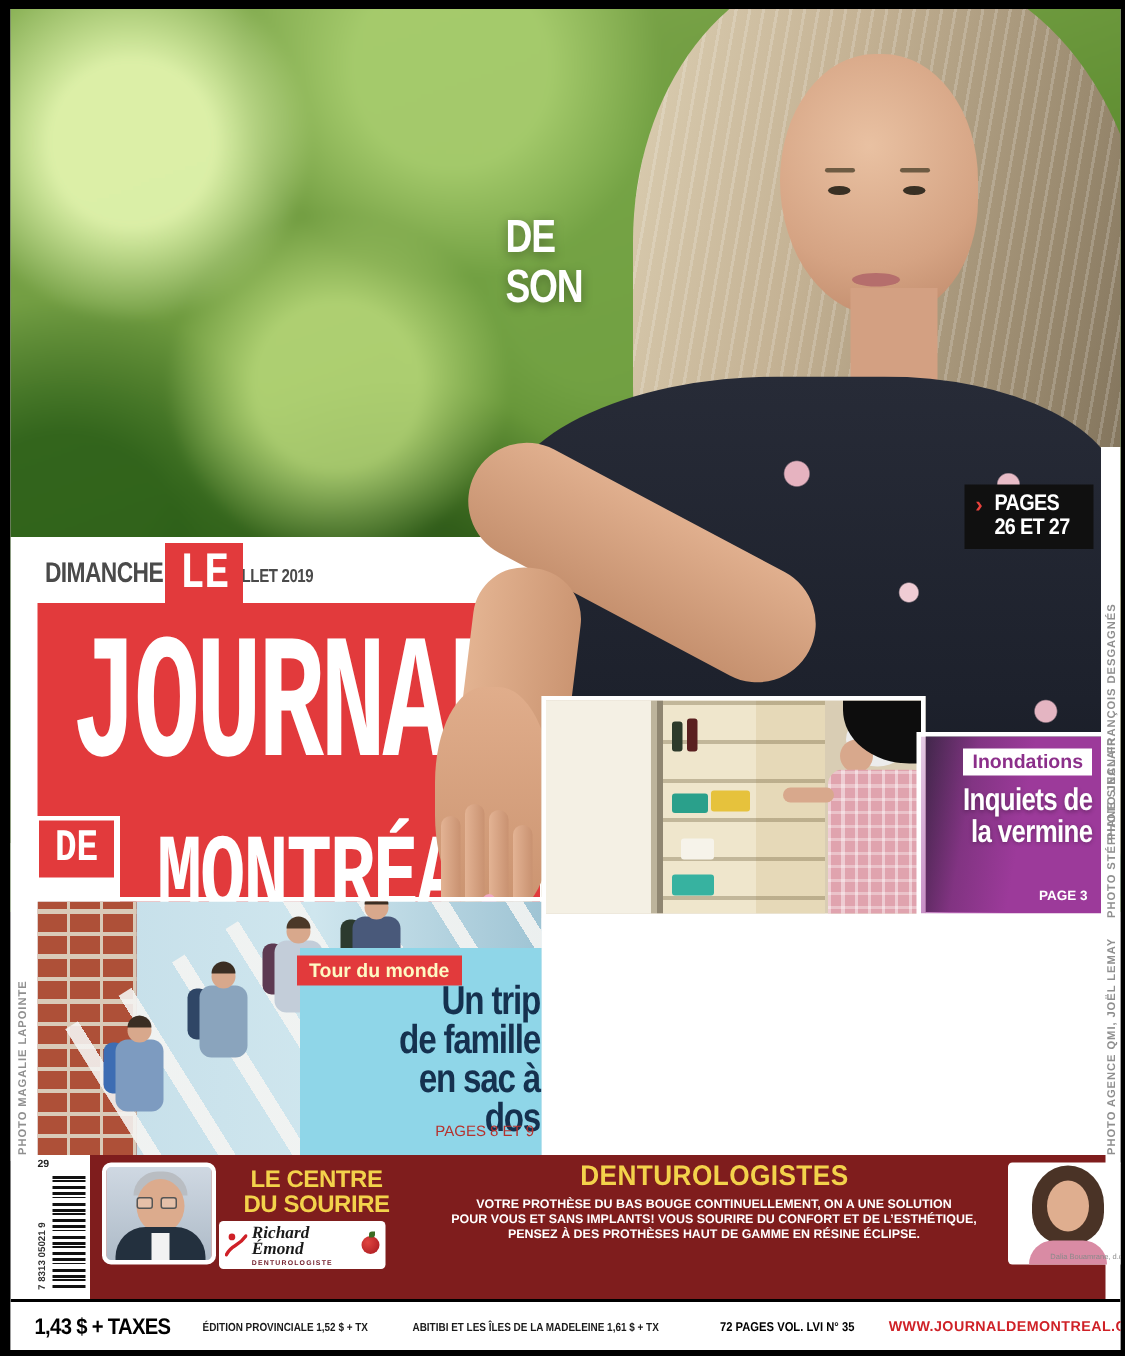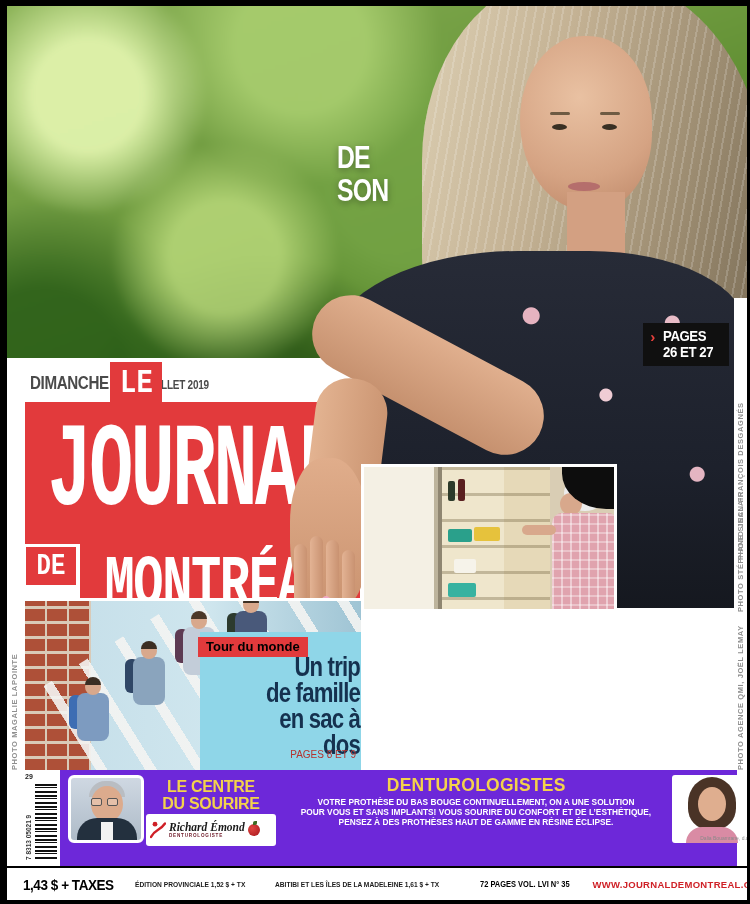--- a/index.html
+++ b/index.html
@@ -159,21 +159,21 @@
     background:repeating-linear-gradient(90deg, #f4f4f2 0 10px, transparent 10px 42px); }
   .person { position:absolute; }
   .p-head { position:absolute; left:8px; top:0; width:16px; height:16px; border-radius:50%; background:#d8a88c; }
   .p-hairc { position:absolute; left:8px; top:-2px; width:16px; height:8px; border-radius:8px 8px 0 0; background:#3b2e23; }
   .p-torso { position:absolute; left:0; top:14px; width:32px; height:48px; border-radius:8px; }
   .p-pack { position:absolute; left:-8px; top:16px; width:14px; height:34px; border-radius:6px; }
   .tour-box { position:absolute; left:175px; top:31px; width:170px; height:140px; background:#8fd6e8; }
   .tour-head { position:absolute; right:10px; top:22px; width:150px; text-align:right;
     color:#15314f; font-weight:900; font-size:27px; line-height:26px; letter-spacing:-1px; }
   .tour-pages { position:absolute; right:14px; bottom:12px; color:#b5322e; font-weight:400; font-size:10px; }
-  .tour-badge { position:absolute; left:173px; top:36px; background:#e23a3c; color:#000000;
+  .tour-badge { position:absolute; left:173px; top:36px; background:#e23a3c; color:#fef9c3;
     font-weight:900; font-size:13px; padding:2px 8px 3px; z-index:2; }
 
   
   .tile-football { position:absolute; left:357px; top:604px; width:374px; height:162px;
     border:3px solid #fff; z-index:15; overflow:hidden;
     background:linear-gradient(100deg,#8b97a3 0%,#5c7288 28%,#1e4268 62%,#0c2b4d 100%); }
   .helm { position:absolute; left:6px; top:4px; width:200px; height:152px; }
   .helm-shell { position:absolute; left:0; top:14px; width:152px; height:122px;
     border-radius:50% 46% 42% 50%; transform:rotate(-8deg);
     background:radial-gradient(circle at 35% 35%, #d44550 0%, #b02835 55%, #7e1824 100%); }
@@ -193,31 +193,31 @@
     text-shadow:0 2px 5px rgba(0,0,0,.4); }
   .fb-pages { position:absolute; right:14px; bottom:12px; color:#fff; font-weight:800; font-size:10px; }
 
   
   .barcode-box { position:absolute; left:15px; top:764px; width:38px; height:98px; background:#fff; z-index:20; }
   .bc-issue { position:absolute; left:3px; top:3px; font-weight:700; font-size:7px; color:#222; }
   .bc-stripes { position:absolute; left:13px; top:14px; width:22px; height:76px;
     background:repeating-linear-gradient(180deg,#111 0 2px,#fff 2px 3px,#111 3px 4px,#fff 4px 7px,#111 7px 9px,#fff 9px 11px); }
   .bc-digits { position:absolute; left:3px; top:16px; height:74px; font-size:6.5px; color:#333; letter-spacing:0; }
 
-  .ad-main { position:absolute; left:53px; top:764px; width:677px; height:98px; background:#6d28d9; z-index:20; }
+  .ad-main { position:absolute; left:53px; top:764px; width:677px; height:98px; background:#7f1d1d; z-index:20; }
   .ad-man { position:absolute; left:8px; top:5px; width:76px; height:68px; border:3px solid #fff; border-radius:6px;
     background:linear-gradient(180deg,#cfd8e2,#aebbc8); overflow:hidden; }
   .am-hair { position:absolute; left:18px; top:3px; width:36px; height:16px; border-radius:18px 18px 0 0; background:#b9bdc2; }
   .am-face { position:absolute; left:20px; top:8px; width:32px; height:36px; border-radius:50%; background:#dcab8d; }
   .am-gl { position:absolute; top:20px; width:11px; height:8px; border:1.5px solid #555; border-radius:2px; background:rgba(255,255,255,.25); }
   .am-suit { position:absolute; left:6px; bottom:-4px; width:60px; height:26px; border-radius:20px 20px 0 0; background:#23303e; }
   .am-shirt { position:absolute; left:30px; bottom:-2px; width:12px; height:20px; background:#f2f2f2; }
   .ad-clinic { position:absolute; left:88px; top:8px; width:126px; text-align:center;
     color:#f3d24b; font-weight:900; font-size:16px; line-height:17px; letter-spacing:-.3px; }
-  .ad-logo { position:absolute; left:86px; top:44px; width:130px; height:32px; background:#fff; border-radius:3px;
+  .ad-logo { position:absolute; left:86px; top:44px; width:111px; height:32px; background:#fff; border-radius:3px;
     display:flex; align-items:center; padding:0 4px; gap:3px; }
   .ad-logo .nm { font-family:"Liberation Serif",serif; font-weight:700; font-style:italic; font-size:11.5px; color:#1a1a1a; line-height:11px; }
   .ad-logo .sub { font-size:4.6px; letter-spacing:.8px; color:#73202e; font-weight:700; }
   .apple { width:12px; height:12px; border-radius:50%; background:radial-gradient(circle at 35% 35%, #e04540, #a5161d); position:relative; flex:none; }
   .apple:before { content:""; position:absolute; left:5px; top:-3px; width:4px; height:4px; border-radius:50% 0; background:#3c6b22; }
   .ad-center { position:absolute; left:222px; top:4px; width:388px; text-align:center; }
   .ad-center .hl2 { color:#f3d24b; font-weight:900; font-size:19px; letter-spacing:.3px; transform:scaleX(.92); transform-origin:50% 50%; display:inline-block; }
   .ad-center .body { color:#fff; font-weight:700; font-size:8.3px; line-height:10px; margin-top:1px; }
   .ad-center .offer { color:#f3d24b; font-weight:800; font-size:10.5px; margin-top:3px; letter-spacing:.2px; }
   .ad-woman { position:absolute; left:612px; top:5px; width:80px; height:68px; background:#fff; border-radius:3px; overflow:hidden; }
@@ -327,20 +327,28 @@
     <div class="fr-bin" style="left:84px; top:116px; width:28px; height:14px; background:#37b2a0;"></div>
     <div class="fw">
       <div class="fw-hair"></div>
       <div class="fw-face"></div>
       <div class="fw-shirt"></div>
       <div class="fw-arm"></div>
     </div>
     <div class="fr-corner"></div>
   </div>
 
+  <div class="tile-inondations">
+    <div class="ino-badge">Inondations</div>
+    <div class="ino-head">
+      <span class="cxr pre" style="transform:scaleX(.82);">Inquiets de
+la vermine</span>
+    </div>
+    <div class="ino-page">PAGE 3</div>
+  </div>
 
   <div class="tile-tour">
     <div class="brick"></div>
     <div class="rail"></div>
     <div class="person" style="left:52px; top:78px;">
       <div class="p-pack" style="background:#3d6db3;"></div>
       <div class="p-torso" style="background:#7d9bc0;"></div>
       <div class="p-head"></div>
           <div class="p-hairc"></div>
     </div>

